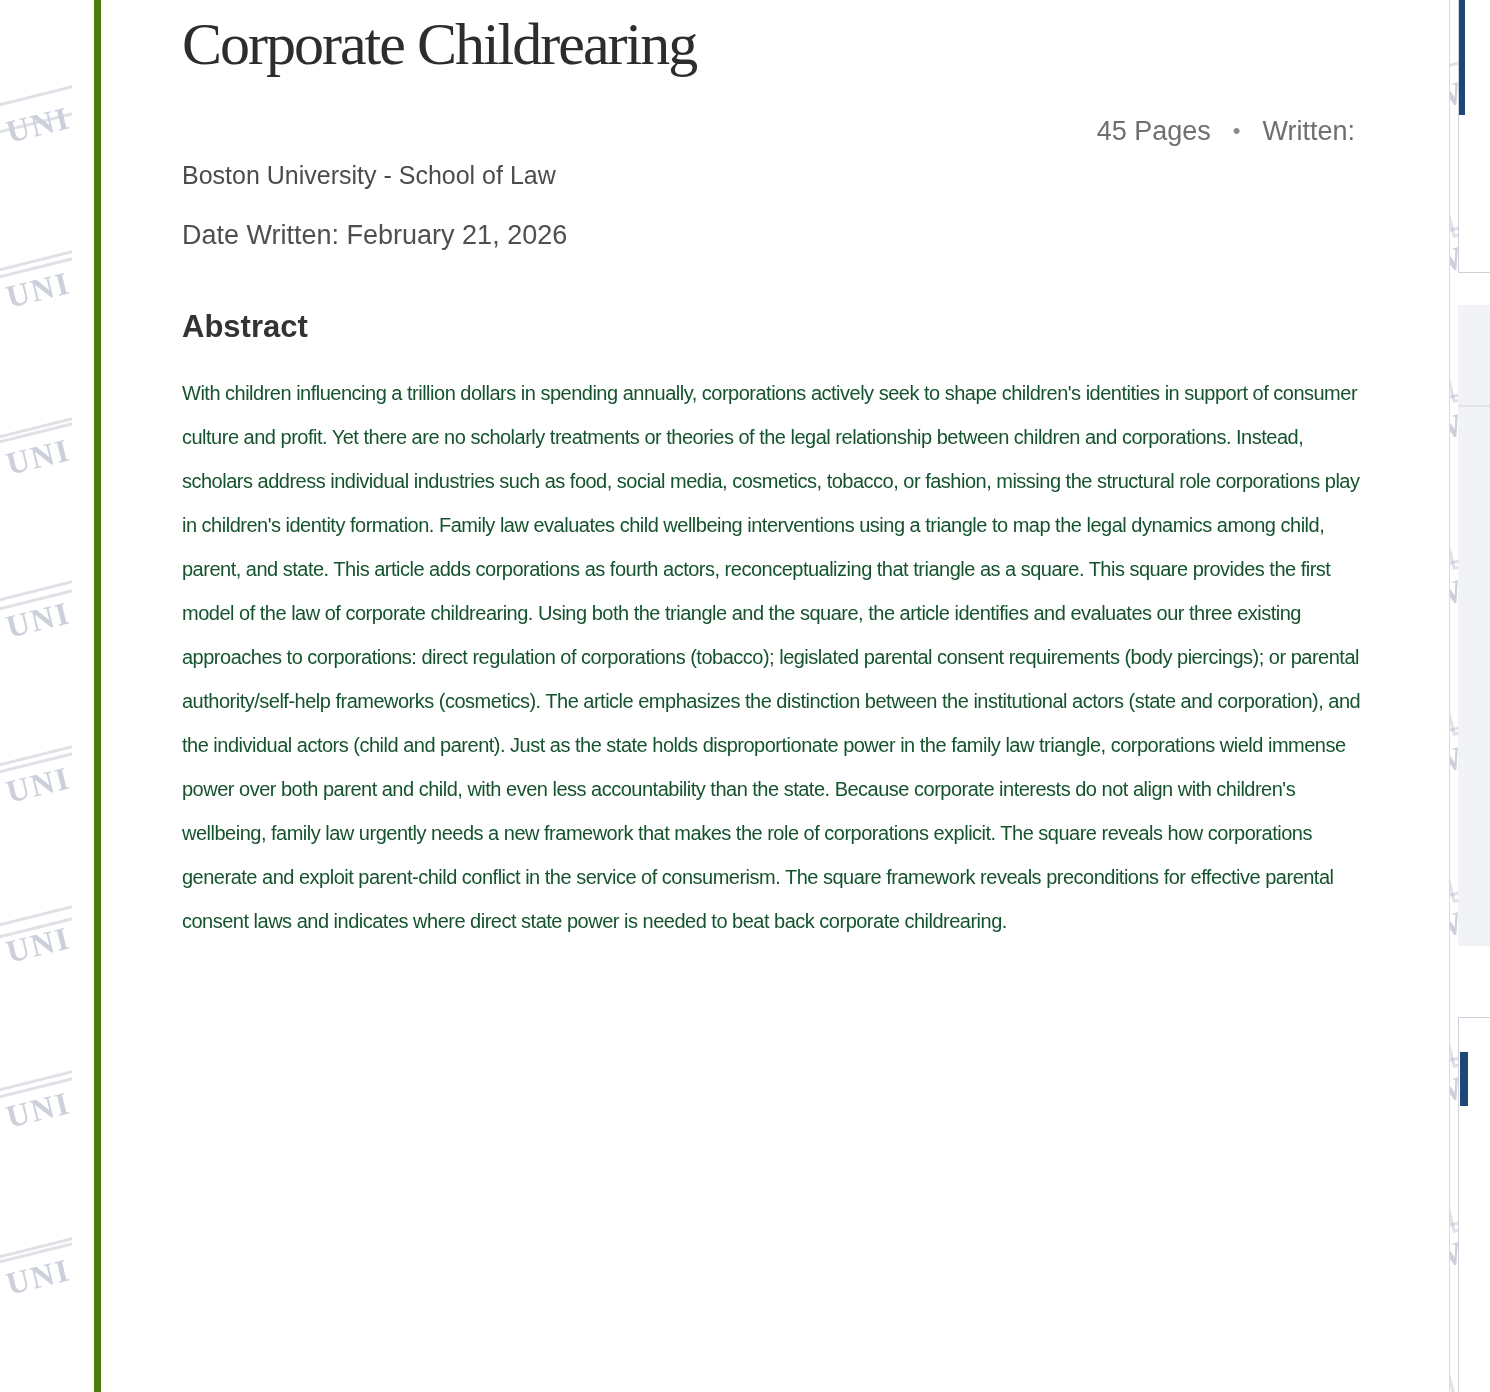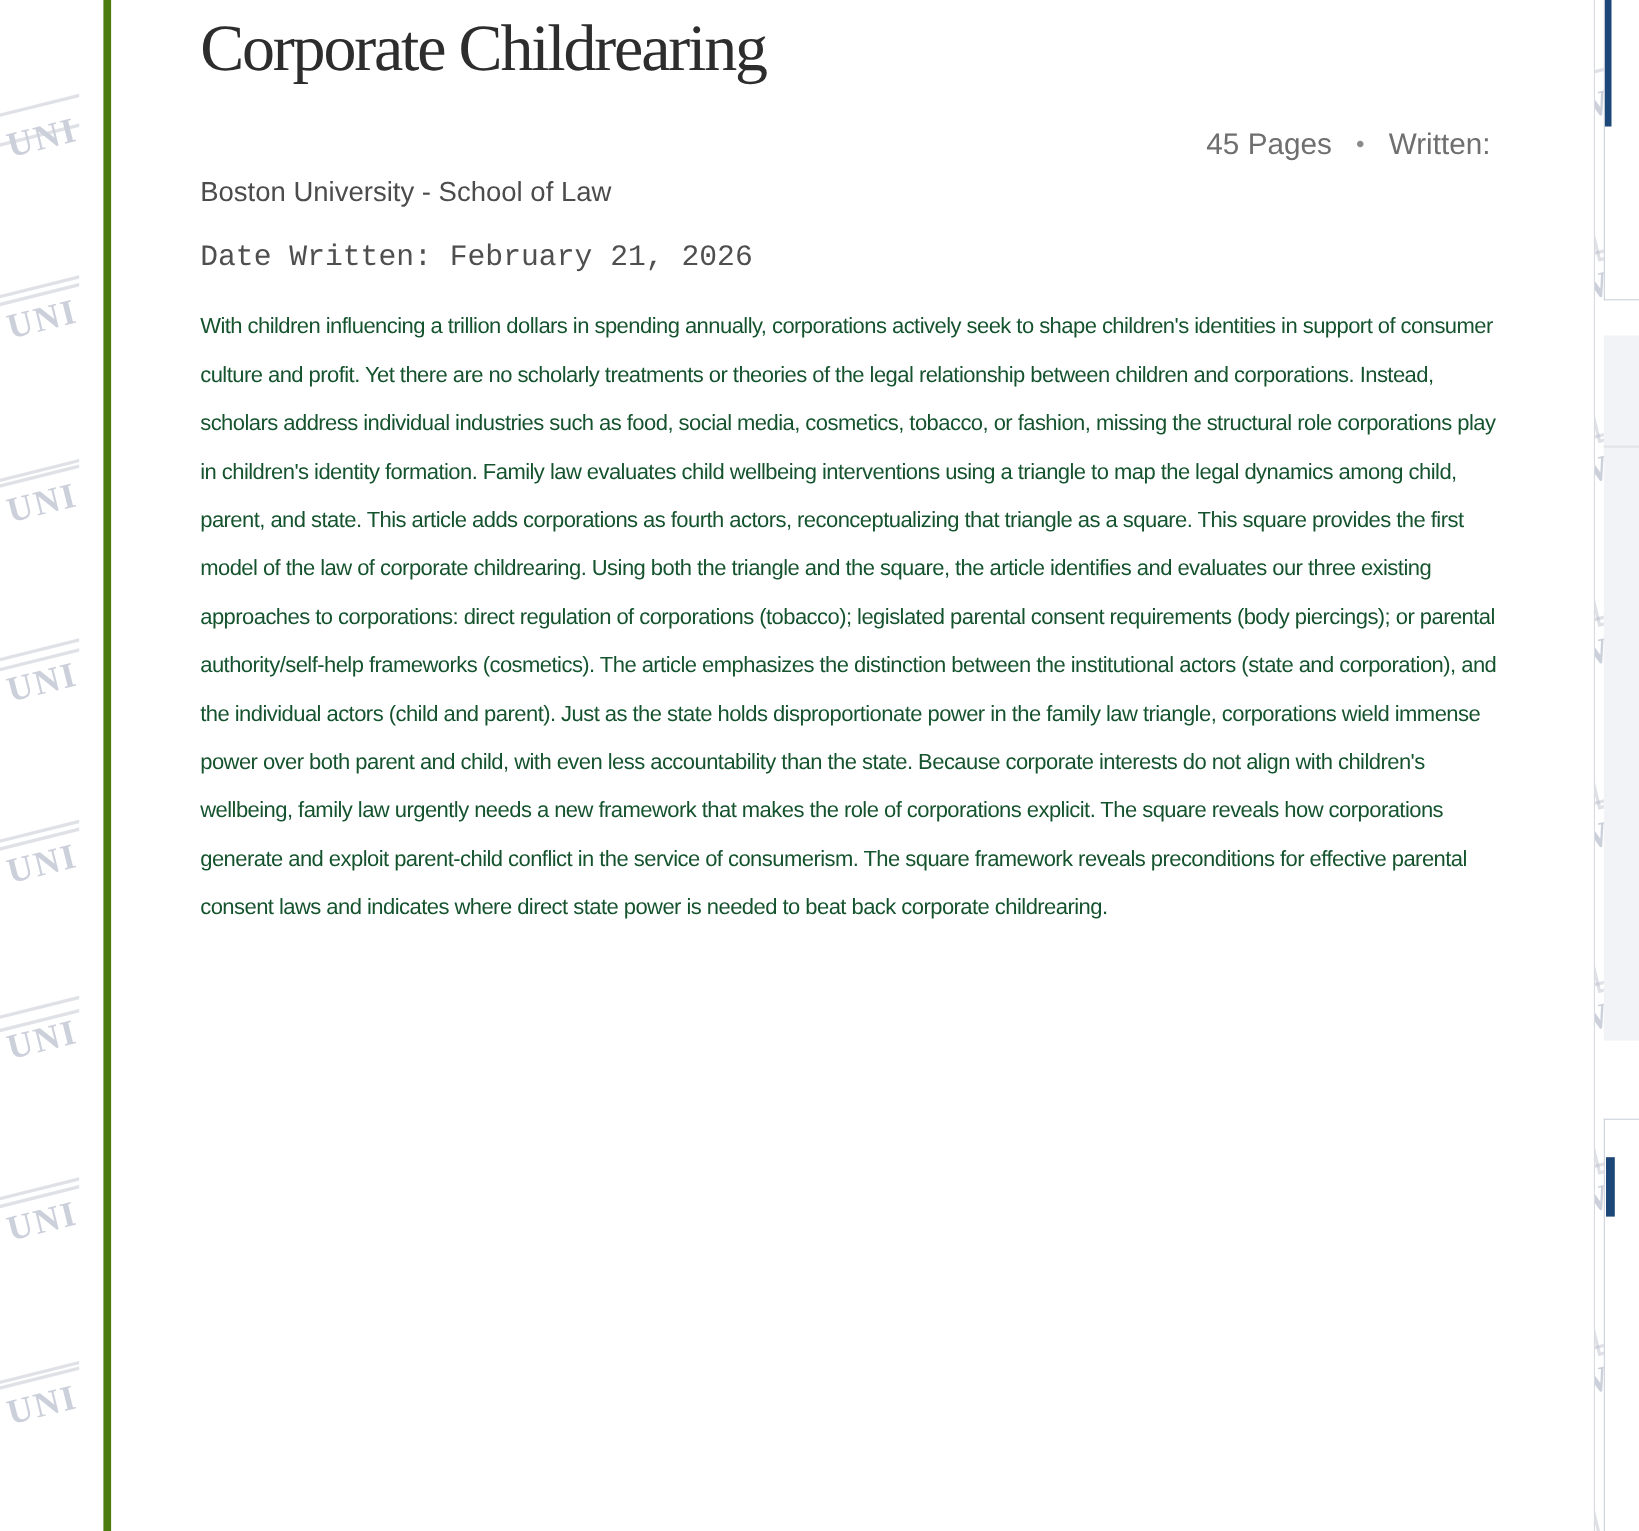--- a/index.html
+++ b/index.html
@@ -53,21 +53,21 @@
   }
   .meta-dot { color: #8b8b8b; font-size: 22px; margin: 0 22px; }
   .author-link {
     display: inline-block; margin-top: 51px;
     font-size: 31px; line-height: 38px; color: #1a7dd4; text-decoration: none;
   }
   .author-affil {
     margin-top: 11px; font-size: 25px; line-height: 32px; color: #4c4c4c;
   }
   .date-line {
-    margin-top: 26px; font-size: 27px; line-height: 36px; color: #4f4f4f; font-family: Liberation Mono, monospace;
+    margin-top: 26px; font-size: 27px; line-height: 36px; color: #4f4f4f;
   }
   .abstract-heading {
     margin-top: 52px; font-size: 31px; line-height: 44px; font-weight: bold; color: #333333;
   }
   .abstract-text {
     margin-top: 22px; width: 1181px;
     font-size: 20px; line-height: 44px; letter-spacing: -0.5px;
     color: #14532d;
   }
 
@@ -178,20 +178,21 @@
   <div class="meta-row">
     <span>45 Pages</span>
     <span class="meta-dot">•</span>
     <span>Written:</span>
   </div>
 
   <div class="author-affil">Boston University - School of Law</div>
 
   <div class="date-line">Date Written: February 21, 2026</div>
 
+  <h2 class="abstract-heading">Abstract</h2>
   <p class="abstract-text">With children influencing a trillion dollars in spending annually, corporations actively seek to shape children's identities in support of consumer culture and profit. Yet there are no scholarly treatments or theories of the legal relationship between children and corporations. Instead, scholars address individual industries such as food, social media, cosmetics, tobacco, or fashion, missing the structural role corporations play in children's identity formation. Family law evaluates child wellbeing interventions using a triangle to map the legal dynamics among child, parent, and state. This article adds corporations as fourth actors, reconceptualizing that triangle as a square. This square provides the first model of the law of corporate childrearing. Using both the triangle and the square, the article identifies and evaluates our three existing approaches to corporations: direct regulation of corporations (tobacco); legislated parental consent requirements (body piercings); or parental authority/self-help frameworks (cosmetics). The article emphasizes the distinction between the institutional actors (state and corporation), and the individual actors (child and parent). Just as the state holds disproportionate power in the family law triangle, corporations wield immense power over both parent and child, with even less accountability than the state. Because corporate interests do not align with children's wellbeing, family law urgently needs a new framework that makes the role of corporations explicit. The square reveals how corporations generate and exploit parent-child conflict in the service of consumerism. The square framework reveals preconditions for effective parental consent laws and indicates where direct state power is needed to beat back corporate childrearing.</p>
 </article>
 
 <div class="right-card card-top"></div>
 <div class="right-card card-mid">
   <div class="mid-divider"></div>
 </div>
 <div class="right-card card-bottom"></div>
 <div class="scroll-thumb thumb-top"></div>
 <div class="scroll-thumb thumb-bottom"></div>

